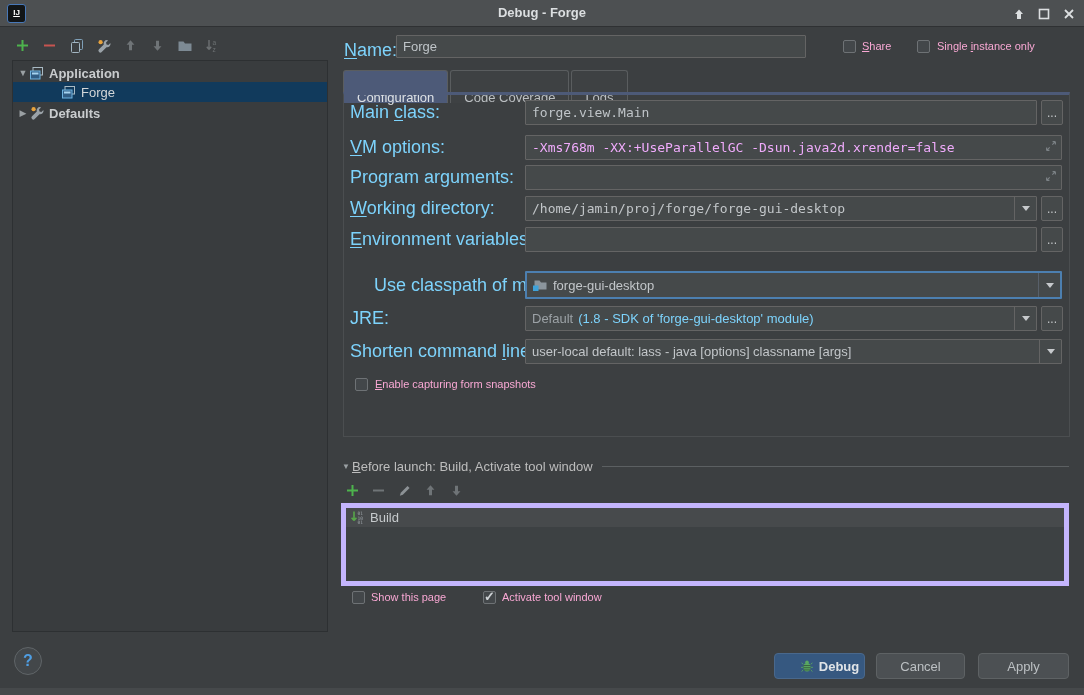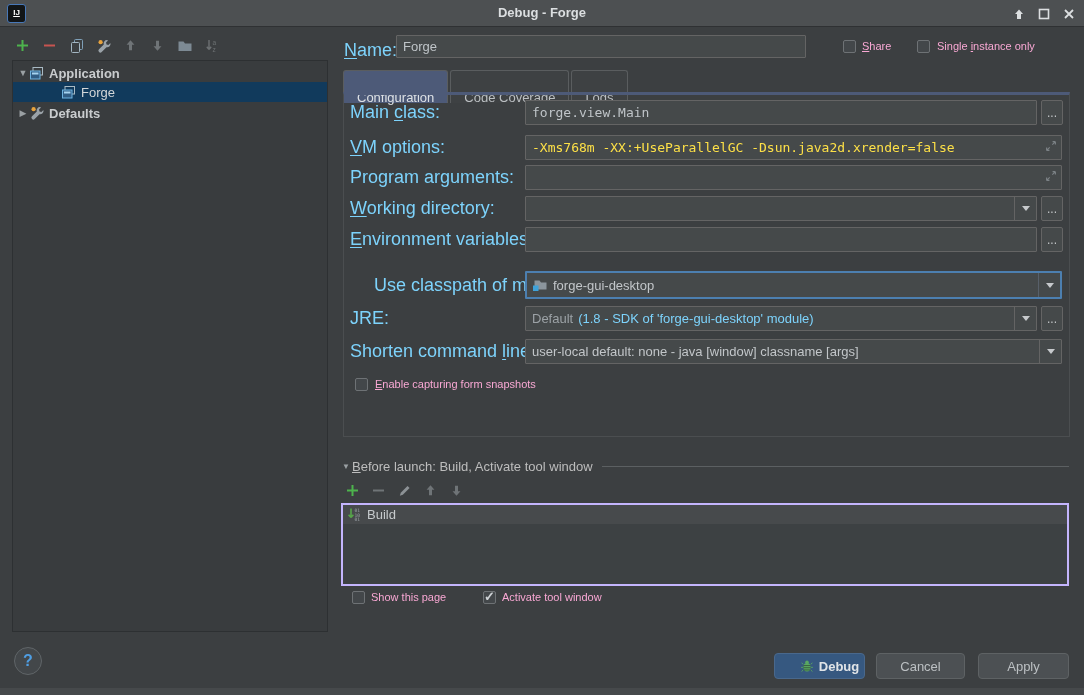--- a/index.html
+++ b/index.html
@@ -37,21 +37,21 @@
 
   .toolbar-icon { width:17px; height:17px; display:inline-flex;
     align-items:center; justify-content:center; }
 
   
   .label { position:absolute; color:#7dd3fc; font-size:18px; white-space:nowrap; }
   .label u { text-underline-offset:2px; }
   .field { position:absolute; background:#45494a; border:1px solid #646464;
     color:#bfc4c8; font-size:13px; padding:0 6px; border-radius:1px; outline:none; }
   .mono { font-family:"DejaVu Sans Mono", monospace; }
-  .dim  { color:#fde047; }
+  .dim  { color:#f0abfc; }
   .dots-btn { position:absolute; width:22px; background:#45494a;
     border:1px solid #646464; border-radius:2px; color:#c3c6c8;
     font-size:12px; line-height:1; padding:0; }
   .combo { position:absolute; background:#45494a; border:1px solid #646464;
     display:flex; align-items:center; font-size:13px; padding-left:6px;
     border-radius:1px; color:#c2c6c9; }
   .combo.focused { border:2px solid #4c7fb0; padding-left:5px; }
   .arrow-zone { margin-left:auto; width:22px; align-self:stretch;
     border-left:1px solid #646464; display:flex; align-items:center;
     justify-content:center; flex:none; }
@@ -73,21 +73,21 @@
   .tab.selected { background:#4d5a78; color:#dde1e5; border-color:#5a5d5f; }
   .tab-panel { position:absolute; left:343px; top:92px; width:727px; height:345px;
     border:1px solid #4b4e50; border-top:3px solid #4d5a78; }
 
   
   .bl-header { position:absolute; left:340px; top:458px; width:729px; height:16px;
     display:flex; align-items:center; color:#bdbdbd; }
   .bl-header .line { flex:1; border-top:1px solid #5c6062; margin-left:9px; }
   .bl-toolbar { position:absolute; left:344px; top:482px; display:flex; gap:9px; }
   .task-list { position:absolute; left:341px; top:503px; width:728px; height:83px;
-    background:#3d4143; border:2px solid #c4b5fd; }
+    background:#3d4143; border:5px solid #c4b5fd; }
   .task-row { height:19px; background:#474a4c; display:flex; align-items:center;
     padding-left:4px; color:#c6cacc; gap:4px; }
 
   
   .btn { position:absolute; height:26px; background:#4c5053;
     border:1px solid #5e6264; border-radius:4px; color:#bcc0c3; font-size:13px;
     display:flex; align-items:center; justify-content:center; gap:5px; padding:0; }
   .btn.primary { background:#365880; border-color:#49688c; color:#e0e4e7;
     font-weight:bold; }
 
@@ -236,20 +236,21 @@
 <div class="label" style="left:350px; top:165px; line-height:25px;">Program ar<u>g</u>uments:</div>
 <input class="field mono" style="left: 525px; top: 165px; width: 537px; height: 25px;" value="">
 <span class="expand-corner" style="left:1044px; top:169px; position:absolute;">
   <svg width="14" height="14" viewBox="0 0 16 16" stroke="#7c8286" fill="none" stroke-width="1.3">
       <path d="M9.5 6.5L13 3M13 3h-3.2M13 3v3.2M6.5 9.5L3 13M3 13h3.2M3 13V9.8"></path>
     </svg>
 </span>
 
 <div class="label" style="left:350px; top:196px; line-height:25px;"><u>W</u>orking directory:</div>
 <div class="combo mono" style="left:525px; top:196px; width:512px; height:25px;">
+  <span>/home/jamin/proj/forge/forge-gui-desktop</span>
   <span class="arrow-zone">
       <span class="tri-down"></span>
     </span>
 </div>
 <button class="dots-btn" style="left:1041px; top:196px; height:25px;">...</button>
 
 <div class="label" style="left:350px; top:227px; line-height:25px;"><u>E</u>nvironment variables:</div>
 <input class="field mono" style="left: 525px; top: 227px; width: 512px; height: 25px;" value="">
 <button class="dots-btn" style="left:1041px; top:227px; height:25px;">...</button>
 
@@ -272,21 +273,21 @@
   <span style="color:#9ca2a6;">Default</span>
   <span style="color:#7dd3fc; margin-left:5px;">(1.8 - SDK of 'forge-gui-desktop' module)</span>
   <span class="arrow-zone">
       <span class="tri-down"></span>
     </span>
 </div>
 <button class="dots-btn" style="left:1041px; top:306px; height:25px;">...</button>
 
 <div class="label" style="left:350px; top:339px; line-height:25px;">Shorten command <u>l</u>ine:</div>
 <div class="combo" style="left:525px; top:339px; width:537px; height:25px;">
-  <span>user-local default: none - java [window] classname [args]</span>
+  <span>user-local default: lass - java [options] classname [args]</span>
   <span class="arrow-zone">
       <span class="tri-down"></span>
     </span>
 </div>
 
 <span class="cb" style="left:355px; top:378px;"></span>
 <span class="cb-label" style="left:375px; top:378px;"><u>E</u>nable capturing form snapshots</span>
 
 <div class="bl-header">
   <span class="twisty" style="font-size:8px;">▼</span>

